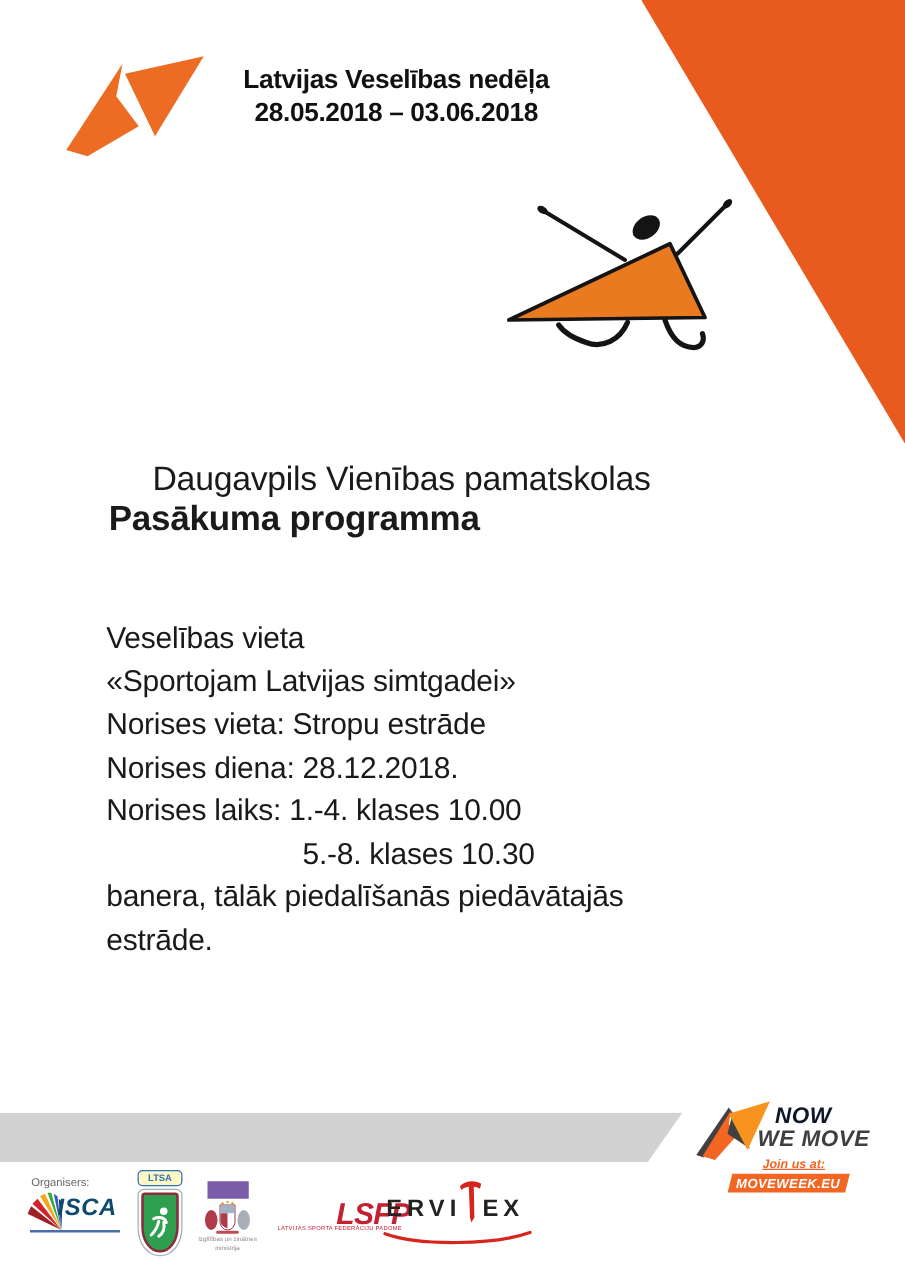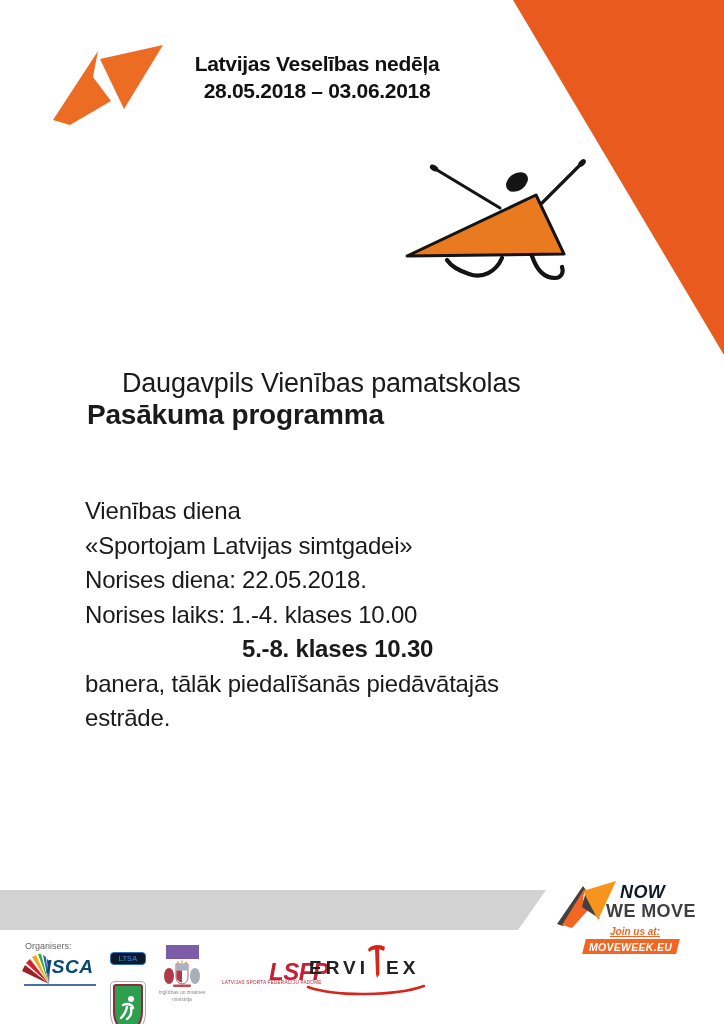--- a/index.html
+++ b/index.html
@@ -19,42 +19,42 @@
   .header-title{left:170px;top:50px;width:294px;text-align:center;
     font-weight:bold;font-size:21px;line-height:27px;letter-spacing:-0.3px;color:#111;}
 
   
   .heading1{left:82px;top:368px;font-size:27px;letter-spacing:-0.2px;margin-left:40px;}
   .heading2{left:87px;top:399px;font-size:28px;font-weight:bold;letter-spacing:-0.2px;}
 
   
   .body-block{left:85px;top:494px;width:470px;font-size:24px;line-height:34.5px;letter-spacing:-0.2px;}
   .body-line{white-space:pre;}
-  .body-line.indent{padding-left:157px;font-weight:bold;}
+  .body-line.indent{padding-left:157px;}
 
   
   .gray-band{left:0;top:890px;width:546px;height:40px;background:#D2D2D2;
     clip-path:polygon(0 0,100% 0,calc(100% - 28px) 100%,0 100%);}
 
   
   .nwm-now{left:620px;top:882px;font-size:18px;font-weight:bold;font-style:italic;color:#0f172a;letter-spacing:0.4px;}
-  .nwm-wemove{left:606px;top:901px;font-size:18px;font-weight:bold;color:#3F3F41;letter-spacing:0.4px;}
+  .nwm-wemove{left:606px;top:901px;font-size:18px;font-weight:bold;font-style:italic;color:#3F3F41;letter-spacing:0.4px;}
   .nwm-join{left:610px;top:926px;font-size:10px;font-weight:bold;font-style:italic;color:#F26522;text-decoration:underline;}
   .nwm-banner{left:584px;top:939px;width:94px;height:15px;background:#F26522;
     transform:skewX(-14deg);display:flex;align-items:center;justify-content:center;}
   .nwm-banner span{transform:skewX(14deg);font-size:10.5px;font-weight:bold;font-style:italic;color:#fff;letter-spacing:0.3px;}
 
   
   .organisers{left:25px;top:941px;font-size:9px;color:#666;}
   .isca-text{left:46px;top:956px;font-size:19px;font-weight:bold;font-style:italic;color:#0c4a6e;letter-spacing:0.5px;}
   .isca-line{left:24px;top:984px;width:72px;height:2px;background:#4a6fa5;}
 
   .ltsa{left:106px;top:936px;width:44px;text-align:center;}
-  .ltsa-pill{width:34px;height:11px;margin:16px auto;border:1.5px solid #2F6FB5;border-radius:4px;
-    font-size:7.5px;font-weight:bold;color:#2F6FB5;line-height:11px;background:#0f172a;}
+  .ltsa-pill{width:34px;height:11px;margin:0 auto;border:1.5px solid #2F6FB5;border-radius:4px;
+    font-size:7.5px;font-weight:bold;color:#2F6FB5;line-height:11px;background:#fef9c3;}
   .ltsa-shield{width:36px;height:54px;margin:2px auto 0;border:1px solid #A8ADB3;background:#fff;
     border-radius:5px 5px 48% 48%/5px 5px 42% 42%;padding:2px;box-sizing:border-box;}
   .ltsa-inner{width:100%;height:100%;border:2px solid #8E2A3A;background:#2E9E4F;
     border-radius:3px 3px 48% 48%/3px 3px 42% 42%;box-sizing:border-box;
     display:flex;align-items:center;justify-content:center;}
 
   .ministry-rect{left:166px;top:945px;width:33px;height:14px;background:#7A5CA8;}
   .ministry-text{left:148px;top:989px;width:68px;text-align:center;font-size:5px;line-height:6.5px;color:#8a8a8a;}
 
   .lsfp-text{left:221px;top:958px;font-size:24px;font-weight:900;font-style:italic;color:#C32032;letter-spacing:-0.5px;margin-left:48px;}
@@ -90,23 +90,24 @@
     <ellipse cx="192" cy="18" rx="4.5" ry="2.8" transform="rotate(-45 192 18)" fill="#141414"></ellipse>
     <ellipse cx="127" cy="37" rx="12" ry="8.5" transform="rotate(-36 127 37)" fill="#141414"></ellipse>
     <path d="M112,113 C106,127 92,134 79,129 C70,126 61,121 57,115" fill="none" stroke="#141414" stroke-width="4.2" stroke-linecap="round"></path>
     <path d="M142,111 C146,123 153,133 165,133 C171,133 174,128 172,122" fill="none" stroke="#141414" stroke-width="4.2" stroke-linecap="round"></path>
   </svg>
 
   <div class="abs heading1">Daugavpils Vienības pamatskolas</div>
   <div class="abs heading2">Pasākuma programma</div>
 
   <div class="abs body-block">
-    <div class="body-line">Vienības diena</div>
+    <div class="body-line">Veselības vieta</div>
     <div class="body-line">«Sportojam Latvijas simtgadei»</div>
-    <div class="body-line">Norises diena: 22.05.2018.</div>
+    <div class="body-line">Norises vieta: Stropu estrāde</div>
+    <div class="body-line">Norises diena: 28.12.2018.</div>
     <div class="body-line">Norises laiks: 1.-4. klases 10.00</div>
     <div class="body-line indent">5.-8. klases 10.30</div>
     <div class="body-line">banera, tālāk piedalīšanās piedāvātajās</div>
     <div class="body-line">estrāde.</div>
   </div>
 
   <div class="abs gray-band"></div>
 
   <svg class="abs" style="left:556px;top:879px;" width="64" height="52" viewBox="0 0 64 52">
     <polygon points="27,7 1,45 7,47 30,11" fill="#414042"></polygon>

